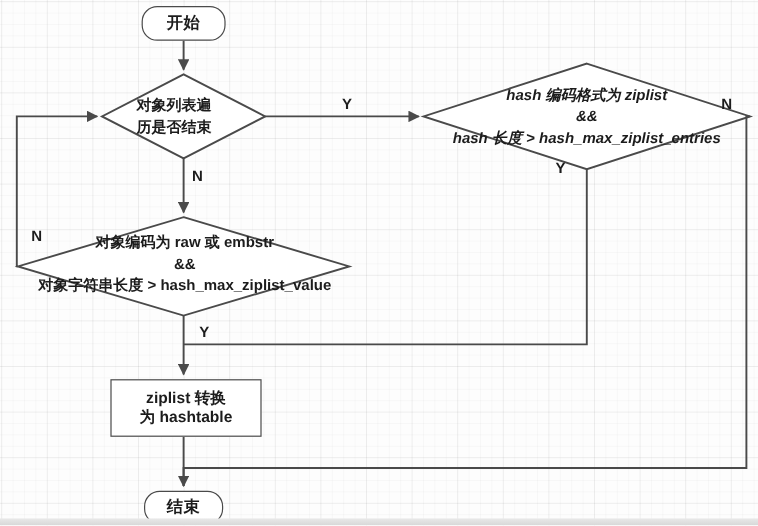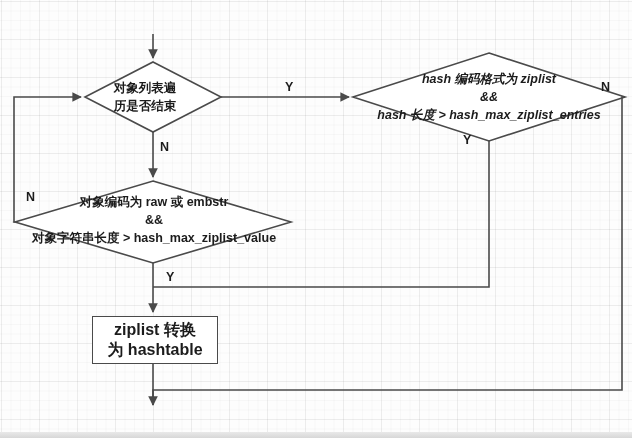--- a/index.html
+++ b/index.html
@@ -43,21 +43,21 @@
   .terminator {
     border: 1.6px solid #4a4a4a;
     border-radius: 13px;
     background: #ffffff;
     font-size: 13.5px;
     letter-spacing: 0.5px;
   }
   .process {
     border: 1.6px solid #4a4a4a;
     background: #ffffff;
-    font-size: 16px;
+    font-size: 13px;
   }
   .decision-text {
     position: absolute;
     display: flex;
     align-items: center;
     justify-content: center;
     text-align: center;
     color: #1c1c1c;
     font-weight: bold;
     font-size: 12.5px;
@@ -111,20 +111,23 @@
       <path d="M 489 141 L 489 287 L 153 287"></path>
 
       <path d="M 15 222 L 14 222 L 14 97 L 81 97" marker-end="url(#arrow)"></path>
 
       <path d="M 153 263 L 153 312" marker-end="url(#arrow)"></path>
 
       <path d="M 153 364 L 153 405"></path>
     </g>
   </svg>
 
+  <div class="node terminator" style="left:118px; top:5px; width:70px; height:29px;">
+    <span>开始</span>
+  </div>
 
   <div class="decision-text" style="left:77px; top:62px; width:136px; height:70px;">
     <span>对象列表遍
 历是否结束</span>
   </div>
 
   <div class="decision-text" style="left:349px; top:53px; width:280px; height:88px;font-style:italic;">
     <span>hash 编码格式为 ziplist
 &amp;&amp;
 hash 长度 &gt; hash_max_ziplist_entries</span>
@@ -134,20 +137,23 @@
     <span>对象编码为 raw 或 embstr
 &amp;&amp;
 对象字符串长度 &gt; hash_max_ziplist_value</span>
   </div>
 
   <div class="node process" style="left:92px; top:316px; width:126px; height:48px;">
     <span>ziplist 转换
 为 hashtable</span>
   </div>
 
+  <div class="node terminator" style="left:120px; top:409px; width:66px; height:28px;">
+    <span>结束</span>
+  </div>
 
   <div class="edge-label" style="left:285px; top:80px;">Y</div>
   <div class="edge-label" style="left:160px; top:140px;">N</div>
   <div class="edge-label" style="left:601px; top:80px;">N</div>
   <div class="edge-label" style="left:463px; top:133px;">Y</div>
   <div class="edge-label" style="left:26px; top:190px;">N</div>
   <div class="edge-label" style="left:166px; top:270px;">Y</div>
 
   <div class="bottom-strip"></div>
 </div>

